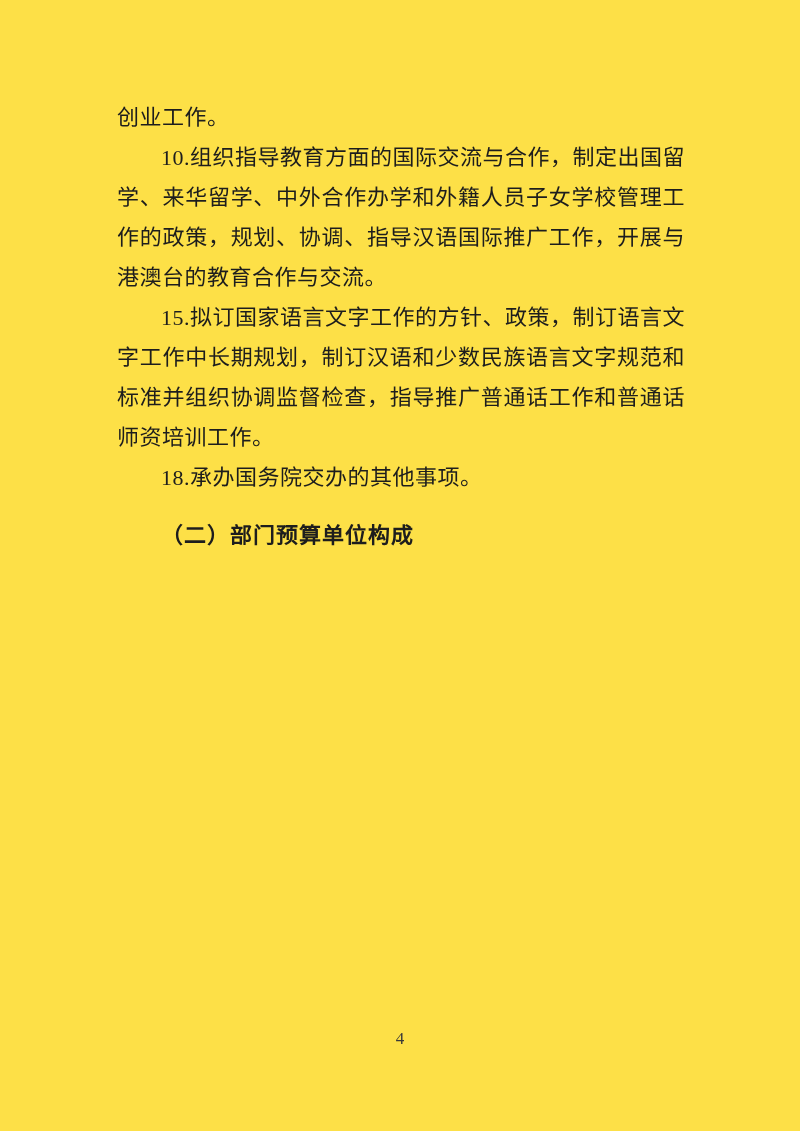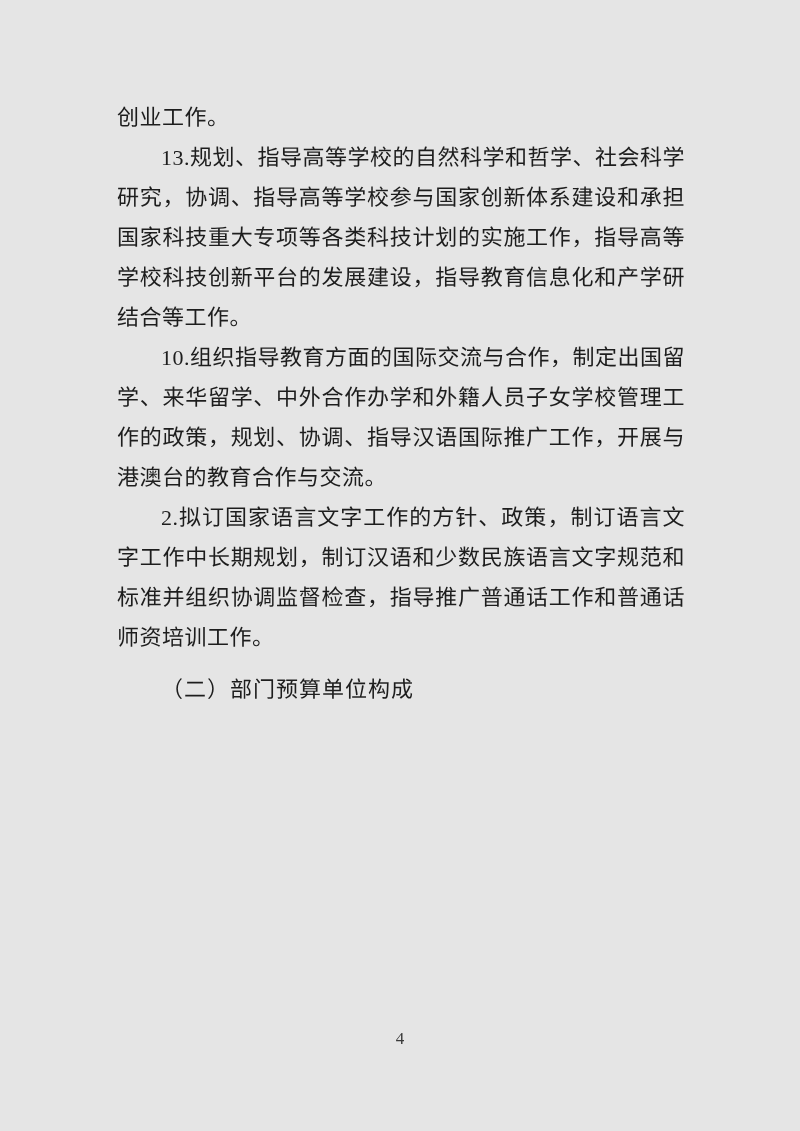--- a/index.html
+++ b/index.html
@@ -10,45 +10,45 @@
     width: 800px;
     height: 1131px;
     background: #ffffff;
     font-family: "Liberation Serif", "DejaVu Serif", serif;
     overflow: hidden;
   }
   .page {
     position: relative;
     width: 800px;
     height: 1131px;
-    background: #e5e5e5;
+    background: #fde047;
   }
   .page-body {
     position: absolute;
     left: 117px;
     top: 98px;
     width: 568px;
     color: #1d1d1d;
   }
   .para {
     margin: 0;
     font-size: 22px;
     line-height: 40px;
     text-align: justify;
     text-justify: inter-character;
     letter-spacing: 0.5px;
   }
   .para.indent {
     text-indent: 2em;
   }
   .section-heading {
-    margin: 12px 0 12px 0;
+    margin: 18px 0 12px 0;
     font-size: 22px;
     line-height: 40px;
-    font-weight: 400;
+    font-weight: 700;
     text-indent: 2em;
     font-family: "Liberation Sans", "DejaVu Sans", sans-serif;
     letter-spacing: 1px;
   }
   .page-footer {
     position: absolute;
     left: 0;
     top: 1028px;
     width: 800px;
     text-align: center;
@@ -57,19 +57,19 @@
     color: #3a3a3a;
     font-family: "Liberation Serif", "DejaVu Serif", serif;
   }
 </style>
 </head>
 <body>
 
 <div class="page">
   <div class="page-body">
     <p class="para">创业工作。</p>
-    <p class="para indent">13.规划、指导高等学校的自然科学和哲学、社会科学研究，协调、指导高等学校参与国家创新体系建设和承担国家科技重大专项等各类科技计划的实施工作，指导高等学校科技创新平台的发展建设，指导教育信息化和产学研结合等工作。</p>
     <p class="para indent">10.组织指导教育方面的国际交流与合作，制定出国留学、来华留学、中外合作办学和外籍人员子女学校管理工作的政策，规划、协调、指导汉语国际推广工作，开展与港澳台的教育合作与交流。</p>
-    <p class="para indent">2.拟订国家语言文字工作的方针、政策，制订语言文字工作中长期规划，制订汉语和少数民族语言文字规范和标准并组织协调监督检查，指导推广普通话工作和普通话师资培训工作。</p>
+    <p class="para indent">15.拟订国家语言文字工作的方针、政策，制订语言文字工作中长期规划，制订汉语和少数民族语言文字规范和标准并组织协调监督检查，指导推广普通话工作和普通话师资培训工作。</p>
+    <p class="para indent">18.承办国务院交办的其他事项。</p>
     <h3 class="section-heading">（二）部门预算单位构成</h3>
   </div>
   <div class="page-footer">4</div>
 </div>
 
 </body></html>

